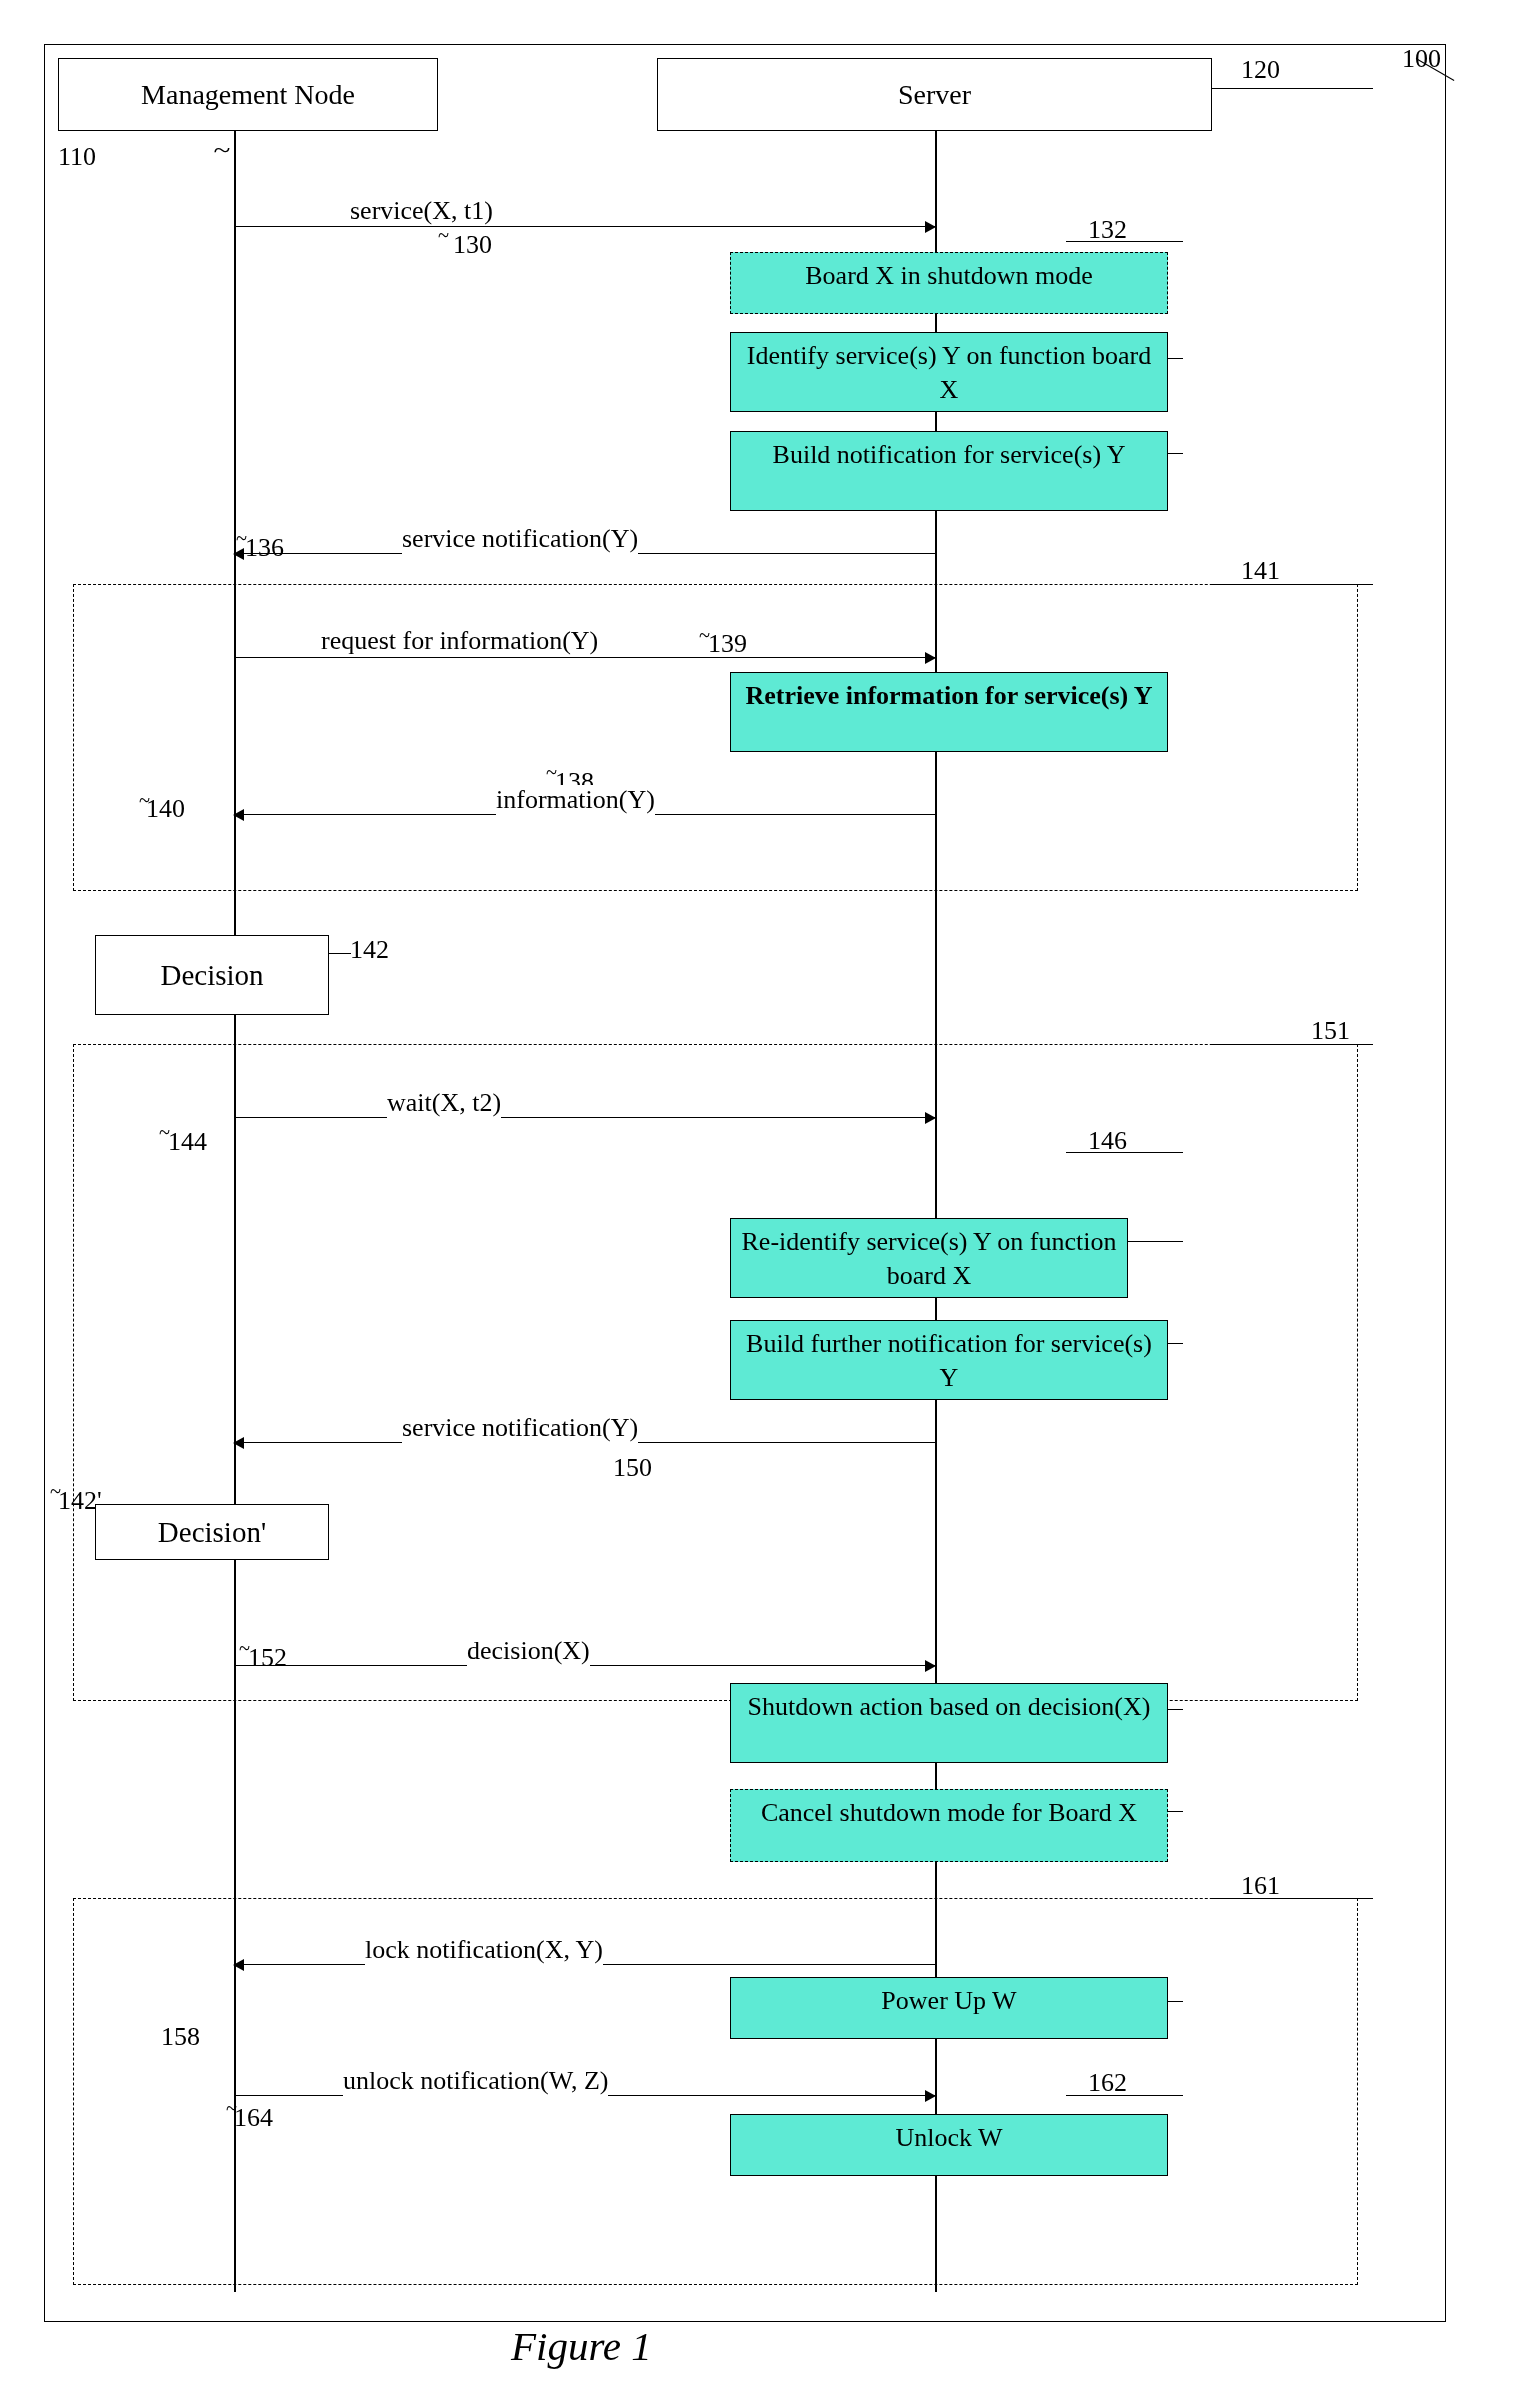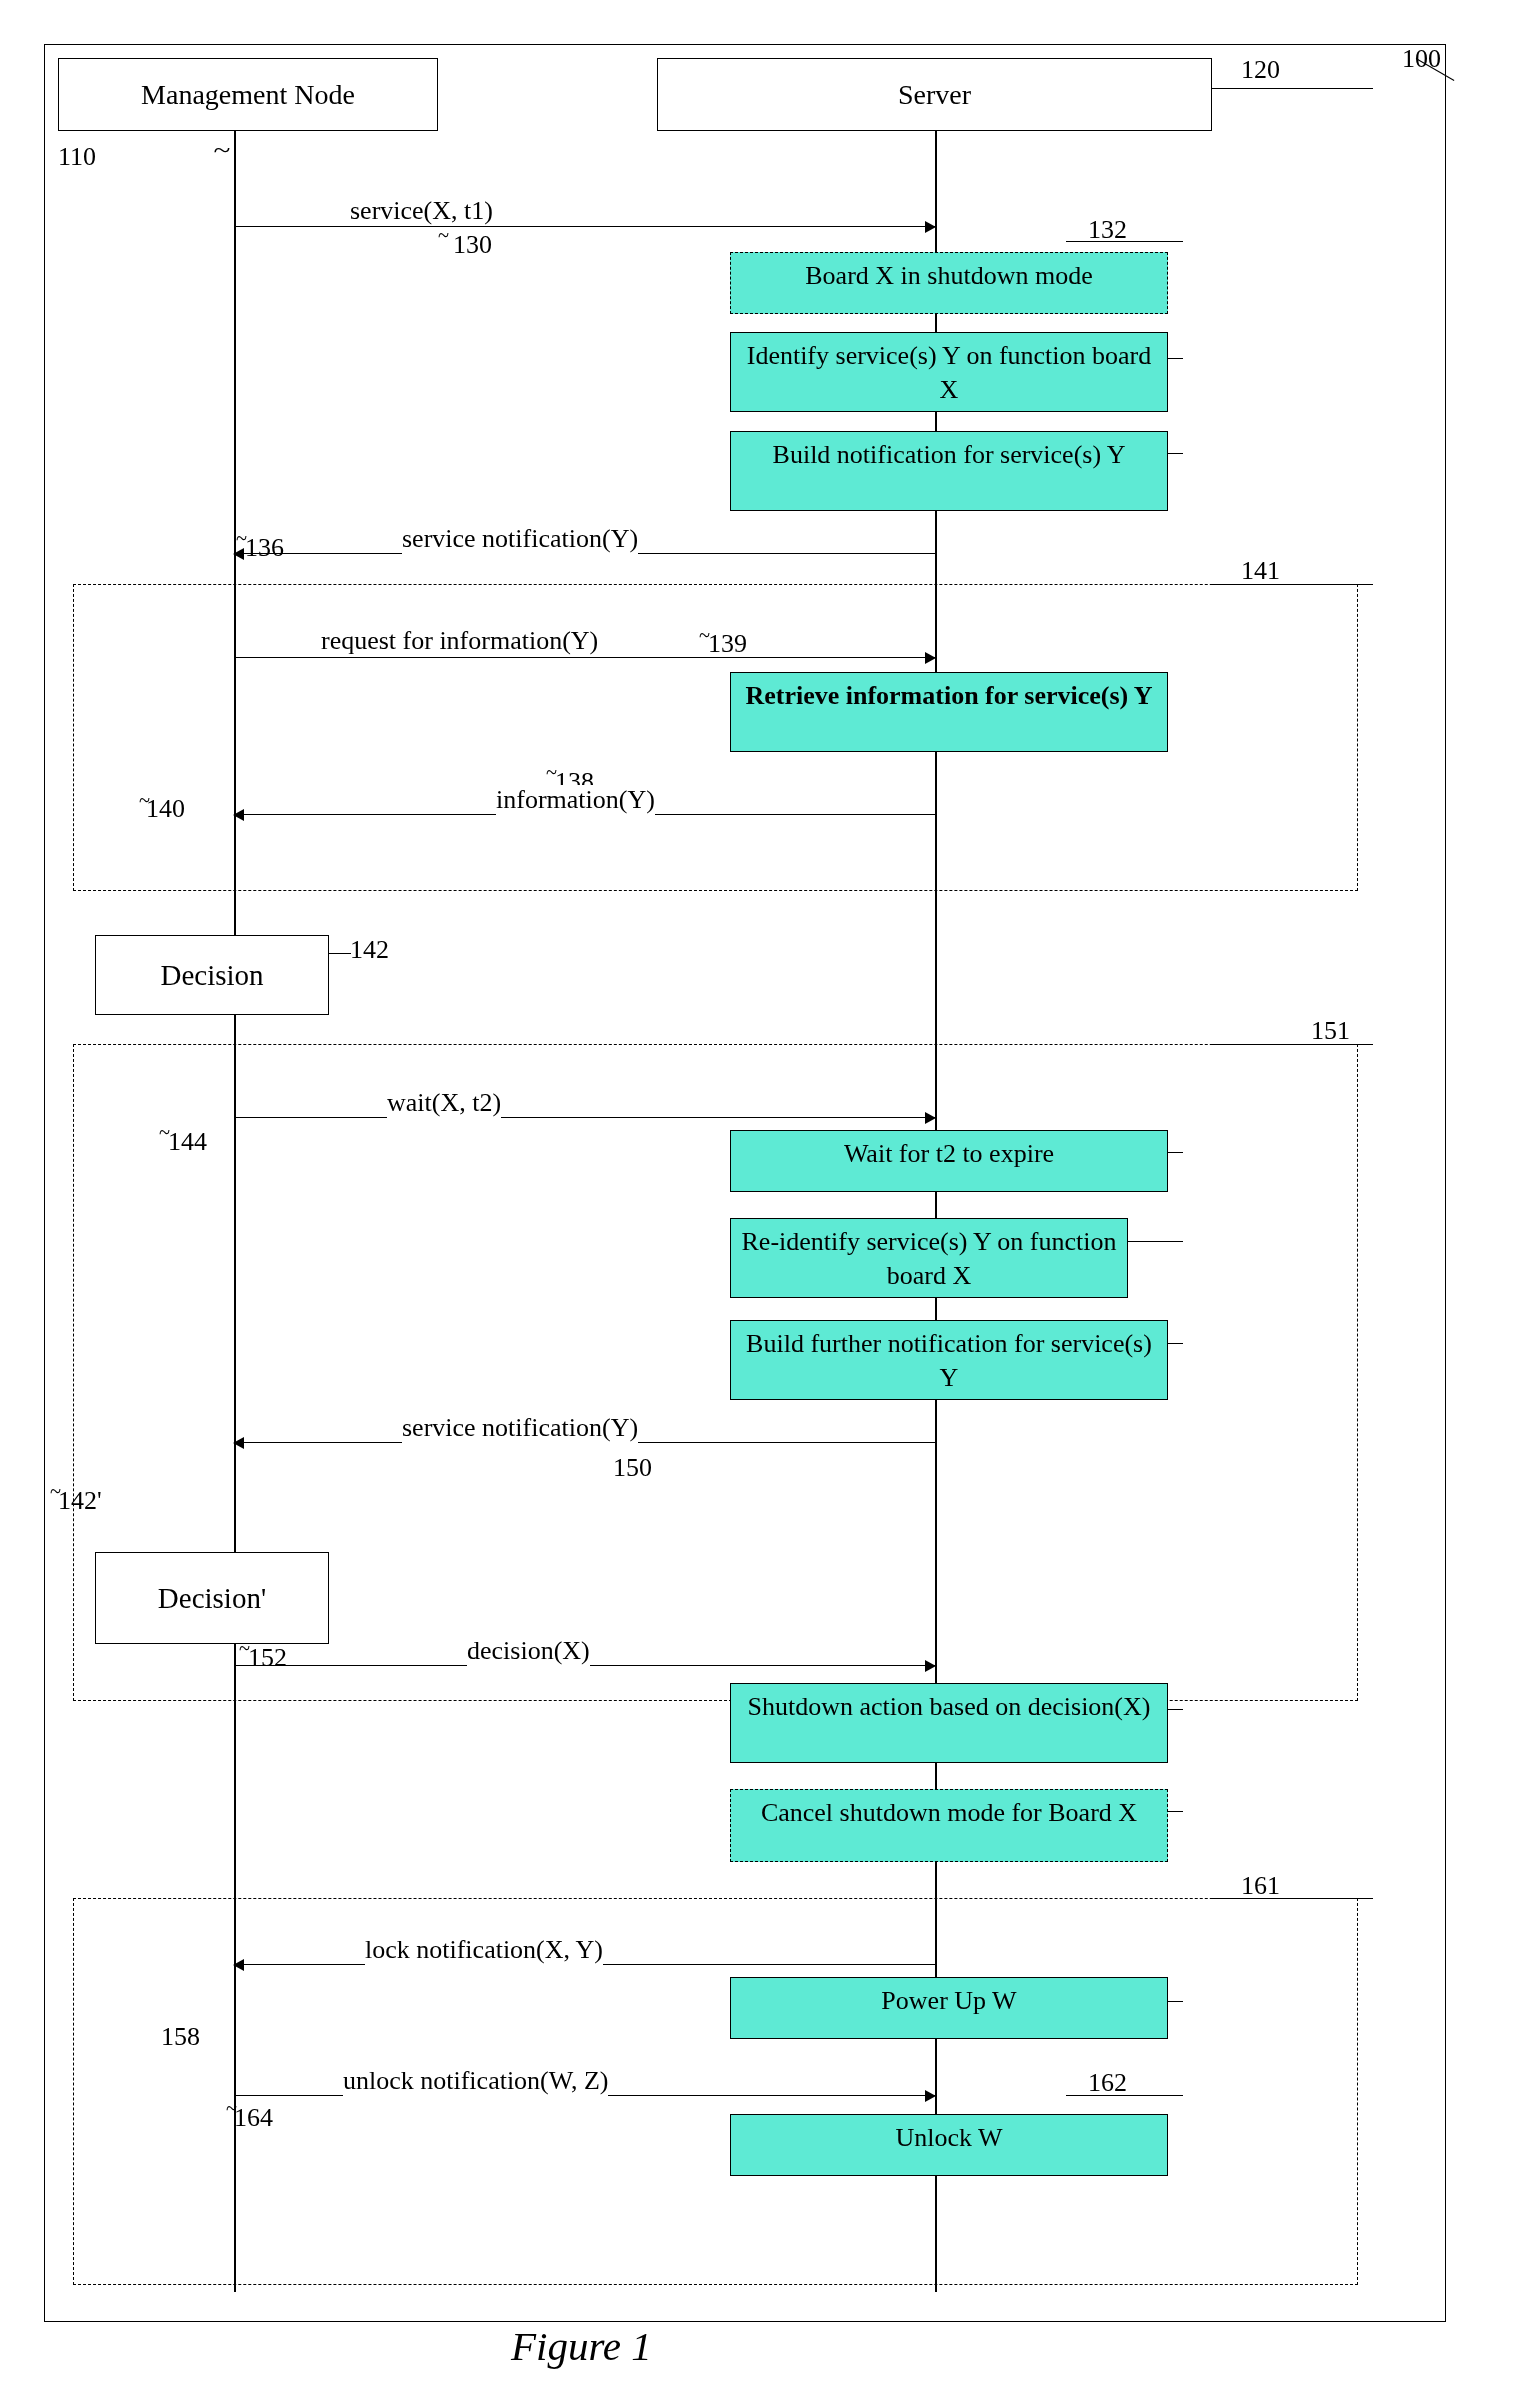--- a/index.html
+++ b/index.html
@@ -233,23 +233,20 @@
     <div class="arrowhead-right"></div>
   </div>
   <div class="arrow-label" style="left:387px; top:1088px;">wait(X, t2)</div>
 
   <div class="ref-num" style="left:168px; top:1127px;">144</div>
   <div style="position:absolute; left:159px; top:1121px; font-size:20.4px;">~</div>
 
   <div style="position:absolute; left:1066px; top:1152px; width:117px; border-top:1.5px solid #000;"></div>
   <div class="ref-num" style="left:1088px; top:1126px;">146</div>
 
-  <div class="process-box" style="left:730px; top:1130px; width:438px; height:62px;">
-    <span>Wait for t2 to expire</span>
-  </div>
 
   <div style="position:absolute; left:1066px; top:1241px; width:117px; border-top:1.5px solid #000;"></div>
   <div class="ref-num" style="left:1088px; top:1216px;">147</div>
 
   <div class="process-box" style="left:730px; top:1218px; width:398px; height:80px;">
     <span>Re-identify service(s) Y
 on function board X</span>
   </div>
 
   <div style="position:absolute; left:1066px; top:1343px; width:117px; border-top:1.5px solid #000;"></div>
@@ -263,21 +260,21 @@
   <div class="arrow-line" style="left:234px; top:1442px; width:701px;">
     <div class="arrowhead-left"></div>
   </div>
   <div class="arrow-label" style="left:402px; top:1413px;">service notification(Y)</div>
 
   <div class="ref-num" style="left:613px; top:1453px;">150</div>
 
   <div class="ref-num" style="left:58px; top:1486px;">142'</div>
   <div style="position:absolute; left:50px; top:1480px; font-size:20.4px;">~</div>
 
-  <div class="decision-box" style="left:95px; top:1504px; width:234px; height:92px;margin-top:48px;">
+  <div class="decision-box" style="left:95px; top:1504px; width:234px; height:56px;">
     <span>Decision'</span>
   </div>
 
   <div class="ref-num" style="left:248px; top:1643px;">152</div>
   <div style="position:absolute; left:239px; top:1637px; font-size:20.4px;">~</div>
 
   <div class="arrow-line" style="left:234px; top:1665px; width:701px;">
     <div class="arrowhead-right"></div>
   </div>
   <div class="arrow-label" style="left:467px; top:1636px;">decision(X)</div>

